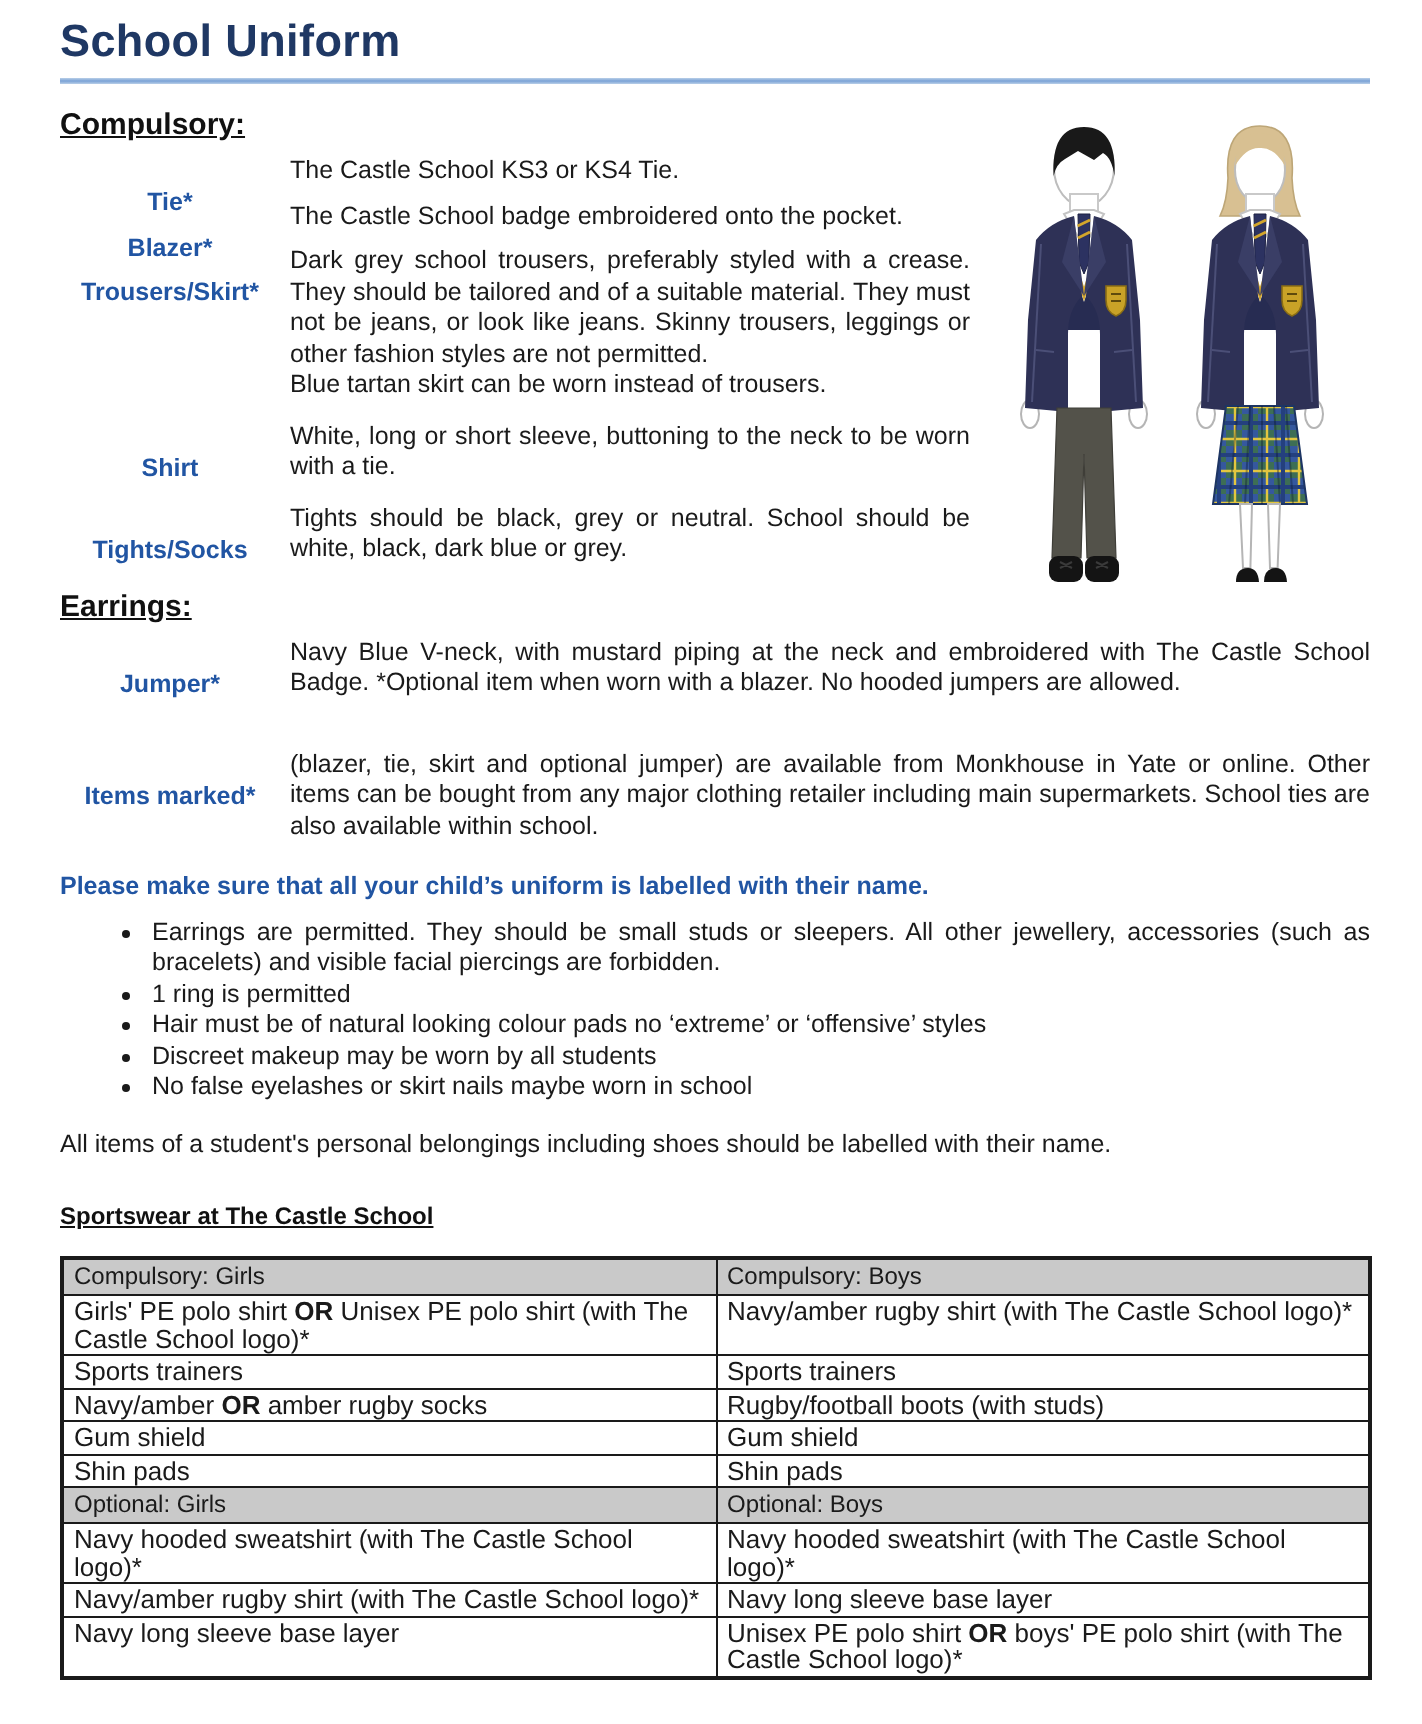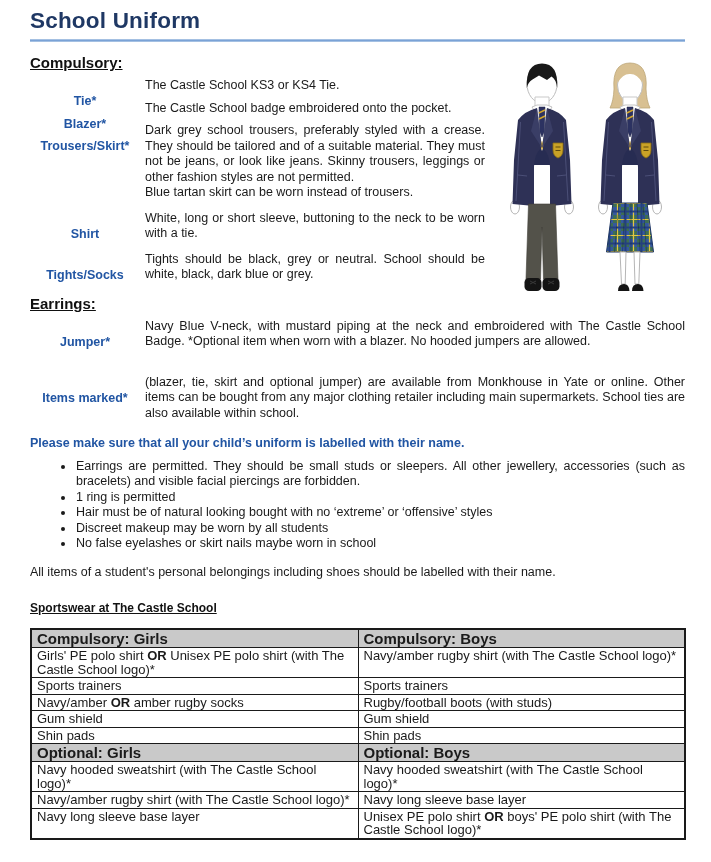--- a/index.html
+++ b/index.html
@@ -59,22 +59,22 @@
   }
   table.sportswear{
     margin-top:12px;width:656px;border-collapse:collapse;
     border:2px solid #1a1a1a;table-layout:fixed;
   }
   table.sportswear th,table.sportswear td{
     border:1px solid #1a1a1a;vertical-align:top;
     padding:1px 5px;width:50%;
   }
   table.sportswear th{
-    background:var(--thead);font-size:15px;line-height:15px;
-    font-weight:bold;text-align:left;
+    background:var(--thead);font-size:12px;line-height:15px;
+    font-weight:normal;text-align:left;
   }
   table.sportswear td{
     font-size:13px;line-height:13.5px;font-weight:normal;
   }
 </style>
 </head>
 <body>
 
 <h1>School Uniform</h1>
 <div class="title-rule"></div>
@@ -176,21 +176,21 @@
     <span>(blazer, tie, skirt and optional jumper) are available from Monkhouse in Yate or online.  Other items can be bought from any major clothing retailer including main supermarkets.  School ties are also available within school.</span>
   </div>
 
 </div>
 
 <p class="notice">Please make sure that all your child’s uniform is labelled with their name.</p>
 
 <ul class="rules">
   <li>Earrings are permitted. They should be small studs or sleepers. All other jewellery, accessories (such as bracelets) and visible facial piercings are forbidden.</li>
   <li>1 ring is permitted</li>
-  <li>Hair must be of natural looking bought with no ‘extreme’ or ‘offensive’ styles</li>
+  <li>Hair must be of natural looking colour pads no ‘extreme’ or ‘offensive’ styles</li>
   <li>Discreet makeup may be worn by all students</li>
   <li>No false eyelashes or skirt nails maybe worn in school</li>
 </ul>
 
 <p class="belongings">All items of a student's personal belongings including shoes should be labelled with their name.</p>
 
 <h2 class="sports">Sportswear at The Castle School</h2>
 
 <table class="sportswear">
   <tbody>

